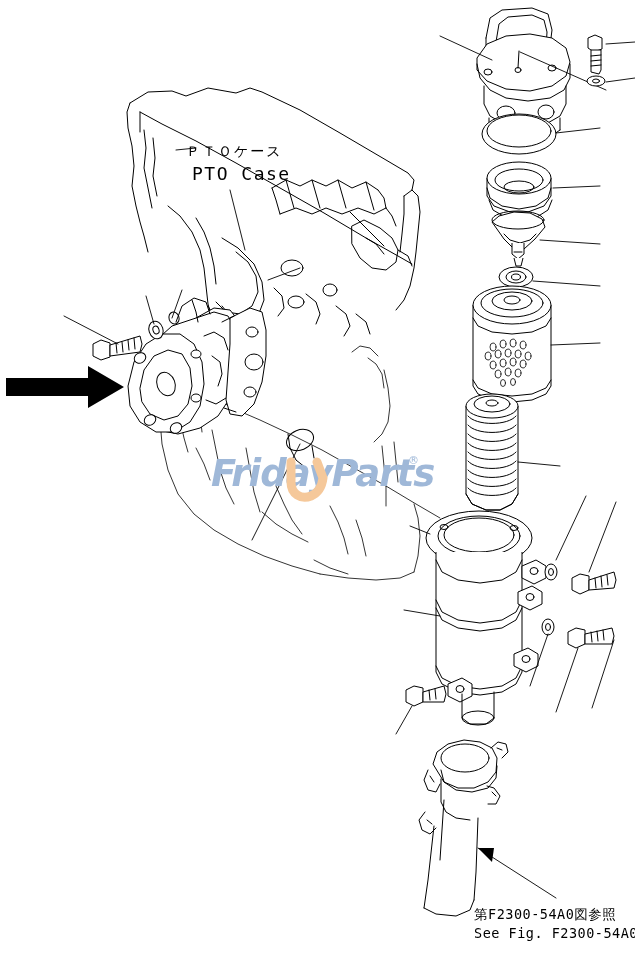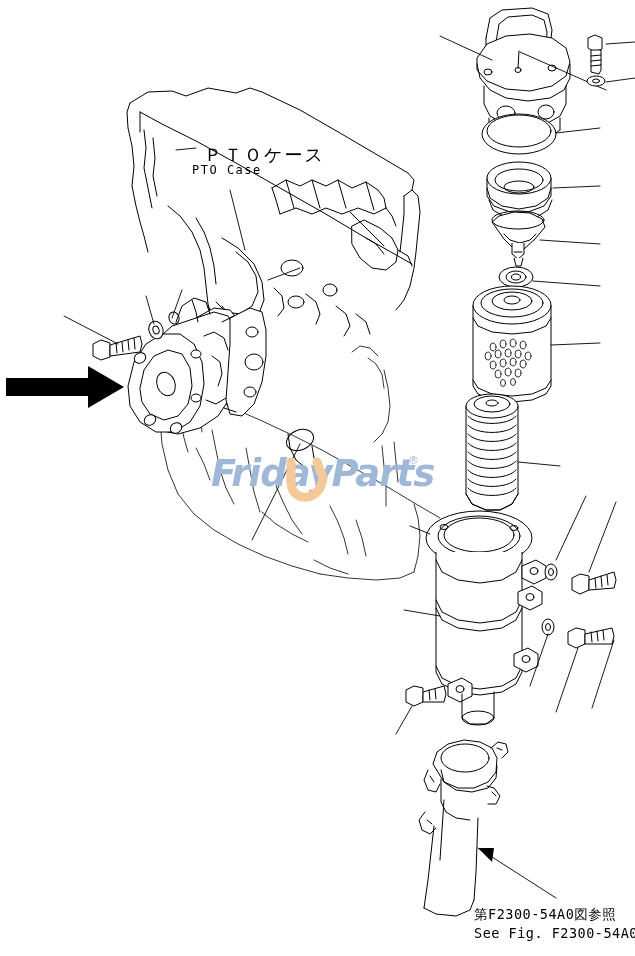--- a/index.html
+++ b/index.html
@@ -58,29 +58,29 @@
 
   
   .lbl {
     position: absolute;
     white-space: pre;
     color: #000000;
     font-family: "DejaVu Sans Mono", "Liberation Mono", monospace;
     letter-spacing: 1px;
   }
   #label-pto-jp {
-    left: 204px;
+    left: 186px;
     top: 143px;
-    font-size: 18px;
+    font-size: 14px;
     letter-spacing: 2px;
   }
   #label-pto-en {
     left: 192px;
     top: 163px;
-    font-size: 12px;
+    font-size: 18px;
     letter-spacing: 1.5px;
   }
   #ref-note {
     position: absolute;
     left: 474px;
     top: 905px;
     line-height: 19px;
   }
   #ref-note .rl {
     display: block;

